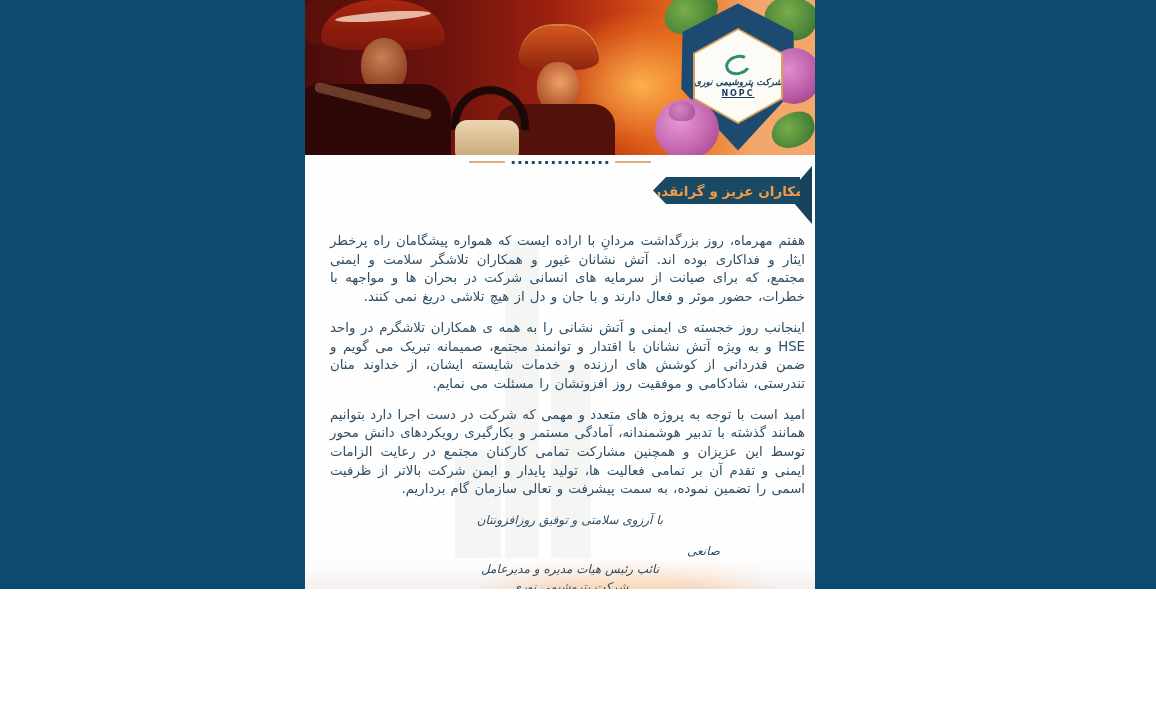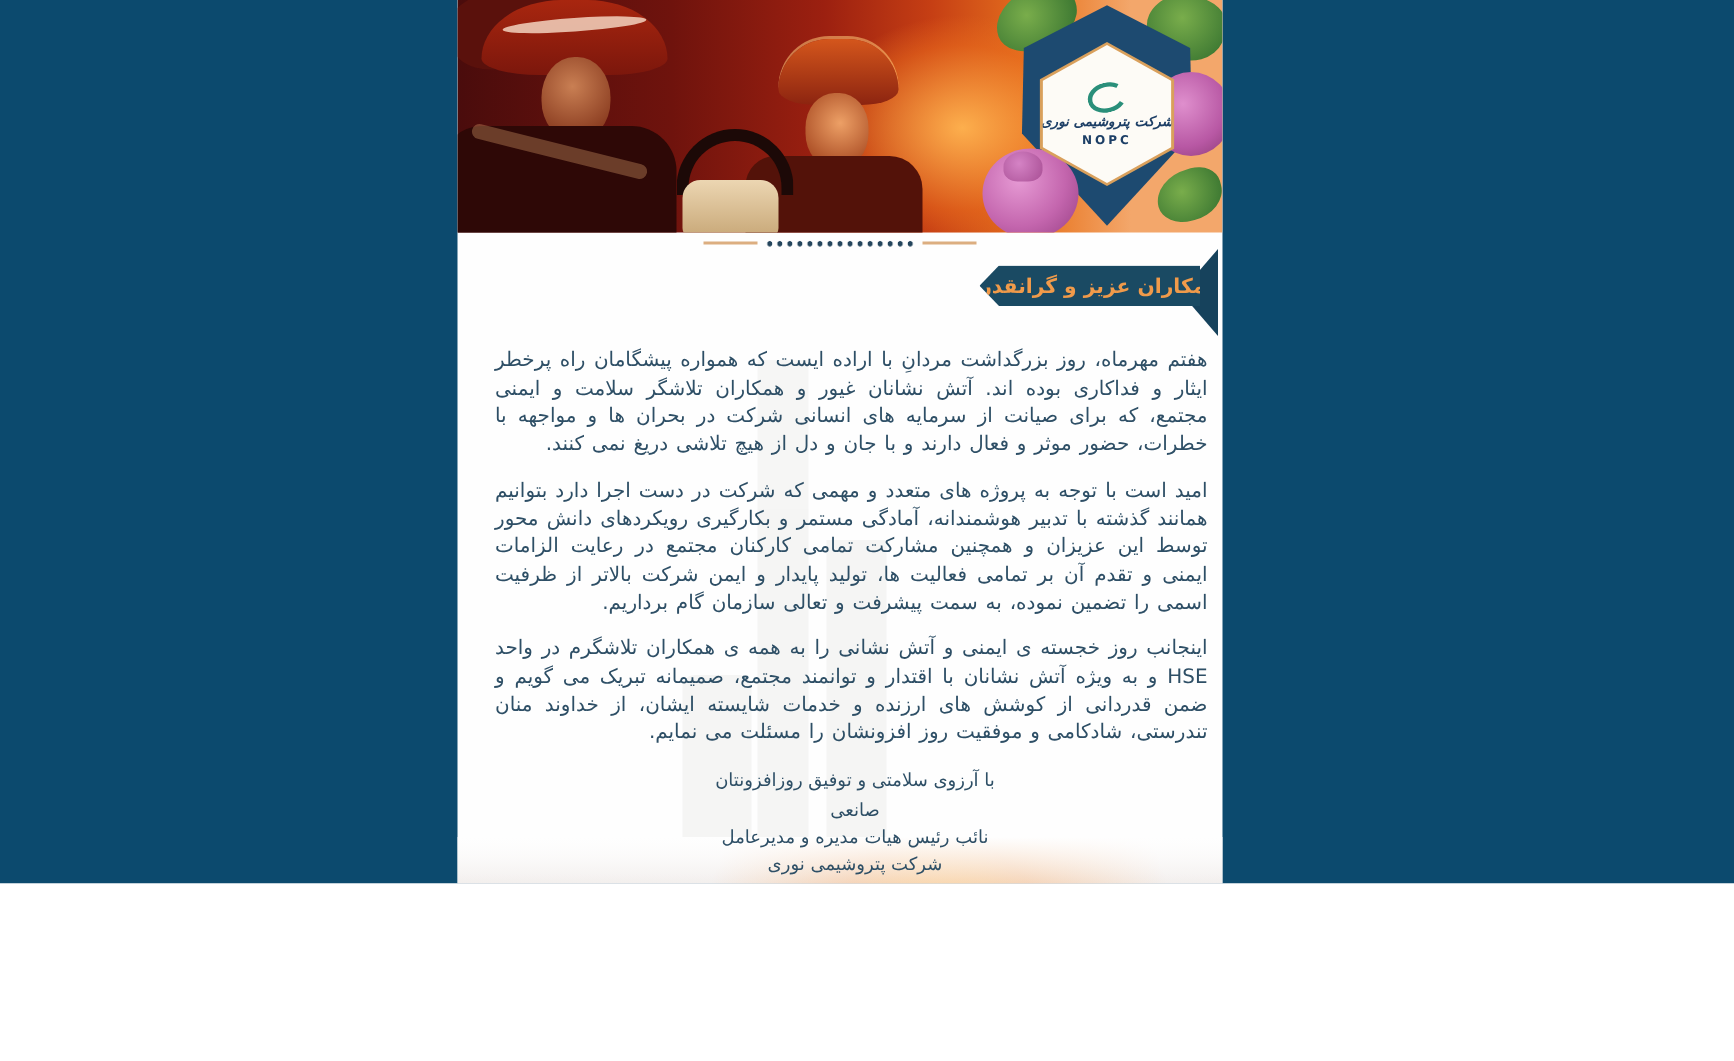--- a/index.html
+++ b/index.html
@@ -43,21 +43,21 @@
   .fl-r   { right: -8px; top: 48px; width: 54px; height: 56px; background: radial-gradient(circle at 40% 38%, #df8fcd, #b858a4 60%, #94417f 90%); }
   .fl-bud { left: 8px; bottom: 34px; width: 26px; height: 20px; background: radial-gradient(circle at 40% 40%, #d583c5, #a84e94); border-radius: 60% 60% 45% 45%; }
   .inner-badge { position: absolute; left: 32px; top: 28px; width: 90px; height: 96px; background: #d9a05c;
                  clip-path: polygon(50% 0, 100% 26%, 100% 74%, 50% 100%, 0 74%, 0 26%);
                  display: flex; align-items: center; justify-content: center; }
   .inner-badge-white { width: 86px; height: 92px; background: #fdfbf6;
                  clip-path: polygon(50% 0, 100% 26%, 100% 74%, 50% 100%, 0 74%, 0 26%);
                  display: flex; flex-direction: column; align-items: center; justify-content: center; gap: 2px; }
   .logo-arc { width: 26px; height: 20px; border: 3px solid #2a8f7a; border-right-color: transparent; border-radius: 50%; transform: rotate(-15deg); }
   .badge-fa { font-size: 9px; font-weight: bold; color: #1d3f66; direction: rtl; font-style: italic; white-space: nowrap; }
-  .badge-en { font-size: 8px; font-weight: bold; color: #1d3f66; letter-spacing: 2px; }
+  .badge-en { font-size: 8px; font-weight: bold; color: #1d3f66; letter-spacing: 2px; text-decoration: underline; }
 
   
   .quote-box { position: relative; z-index: 1; margin: -16px 28px 0 37px; border: 2px solid #dcae80;
                border-radius: 16px; padding: 26px 16px 6px; background: transparent; }
   .quote-text { direction: rtl; text-align: right; color: #1d4a63; font-weight: bold; font-size: 15.5px; line-height: 1.4; }
   .quote-attr-row { text-align: left; margin-top: 4px; }
   .quote-attr { display: inline-block; background: #f3c28f; color: #1d4a63; font-weight: bold;
                 font-size: 11.5px; direction: rtl; padding: 2px 8px 3px; border-radius: 3px; }
 
   
@@ -83,22 +83,22 @@
   .letter p:last-child { margin-bottom: 0; }
 
   
   .watermark { position: absolute; left: 150px; top: 240px; width: 140px; height: 330px; opacity: .05; z-index: 0; pointer-events: none; }
   .wm-tower  { position: absolute; left: 50px; top: 0; width: 34px; height: 330px; background: #6b5c48; }
   .wm-tank   { position: absolute; left: 0; top: 210px; width: 46px; height: 120px; background: #6b5c48; border-radius: 8px 8px 0 0; }
   .wm-pipe   { position: absolute; left: 96px; top: 120px; width: 40px; height: 210px; background: #6b5c48; }
 
   
   .signature { position: relative; z-index: 2; width: 300px; margin: 12px auto 0 115px; text-align: center;
-               direction: rtl; color: #2e4f66; font-size: 12px; line-height: 18px; }
-  .signature .sig-name { margin-top: 2px; }
+               direction: rtl; color: #2e4f66; font-size: 12px; line-height: 18px; font-style: italic; }
+  .signature .sig-name { margin-top: 13px; text-align: right; }
 
   
   .plant { position: absolute; left: 0; right: 0; bottom: 29px; height: 118px; z-index: 1;
     background:
       radial-gradient(circle at 63% 62%, rgba(255,195,100,.95), rgba(242,150,70,.55) 22%, rgba(242,150,70,0) 48%),
       linear-gradient(180deg, #f8f6f5 0%, #e6dedb 35%, #d3c8c0 55%, #bcab9d 75%, #a6988b 100%);
   }
   .plant svg { position: absolute; left: 0; bottom: 0; display: block; }
   .plant-fade { position: absolute; left: 0; right: 0; top: 0; height: 52px;
                 background: linear-gradient(180deg, #fefefe 0%, rgba(254,254,254,0) 100%); }
@@ -162,22 +162,22 @@
     </div>
 
     <div class="watermark">
       <div class="wm-tower"></div>
       <div class="wm-tank"></div>
       <div class="wm-pipe"></div>
     </div>
 
     <div class="letter">
       <p>هفتم مهرماه، روز بزرگداشت مردانِ با اراده ایست که همواره پیشگامان راه پرخطر ایثار و فداکاری بوده اند. آتش نشانان غیور و همکاران تلاشگر سلامت و ایمنی مجتمع، که برای صیانت از سرمایه های انسانی شرکت در بحران ها و مواجهه با خطرات، حضور موثر و فعال دارند و با جان و دل از هیچ تلاشی دریغ نمی کنند.</p>
+      <p>اینجانب روز خجسته ی ایمنی و آتش نشانی را به همه ی همکاران تلاشگرم در واحد HSE و به ویژه آتش نشانان با اقتدار و توانمند مجتمع، صمیمانه تبریک می گویم و ضمن قدردانی از کوشش های ارزنده و خدمات شایسته ایشان، از خداوند منان تندرستی، شادکامی و موفقیت روز افزونشان را مسئلت می نمایم.</p>
       <p>امید است با توجه به پروژه های متعدد و مهمی که شرکت در دست اجرا دارد بتوانیم همانند گذشته با تدبیر هوشمندانه، آمادگی مستمر و بکارگیری رویکردهای دانش محور توسط این عزیزان و همچنین مشارکت تمامی کارکنان مجتمع در رعایت الزامات ایمنی و تقدم آن بر تمامی فعالیت ها، تولید پایدار و ایمن شرکت بالاتر از ظرفیت اسمی را تضمین نموده، به سمت پیشرفت و تعالی سازمان گام برداریم.</p>
-      <p>اینجانب روز خجسته ی ایمنی و آتش نشانی را به همه ی همکاران تلاشگرم در واحد HSE و به ویژه آتش نشانان با اقتدار و توانمند مجتمع، صمیمانه تبریک می گویم و ضمن قدردانی از کوشش های ارزنده و خدمات شایسته ایشان، از خداوند منان تندرستی، شادکامی و موفقیت روز افزونشان را مسئلت می نمایم.</p>
     </div>
 
     <div class="signature">
       <div class="sig-wish">با آرزوی سلامتی و توفیق روزافزونتان</div>
       <div class="sig-name">صانعی</div>
       <div class="sig-title">نائب رئیس هیات مدیره و مدیرعامل</div>
       <div class="sig-company">شرکت پتروشیمی نوری</div>
     </div>
 
     <div class="plant">

